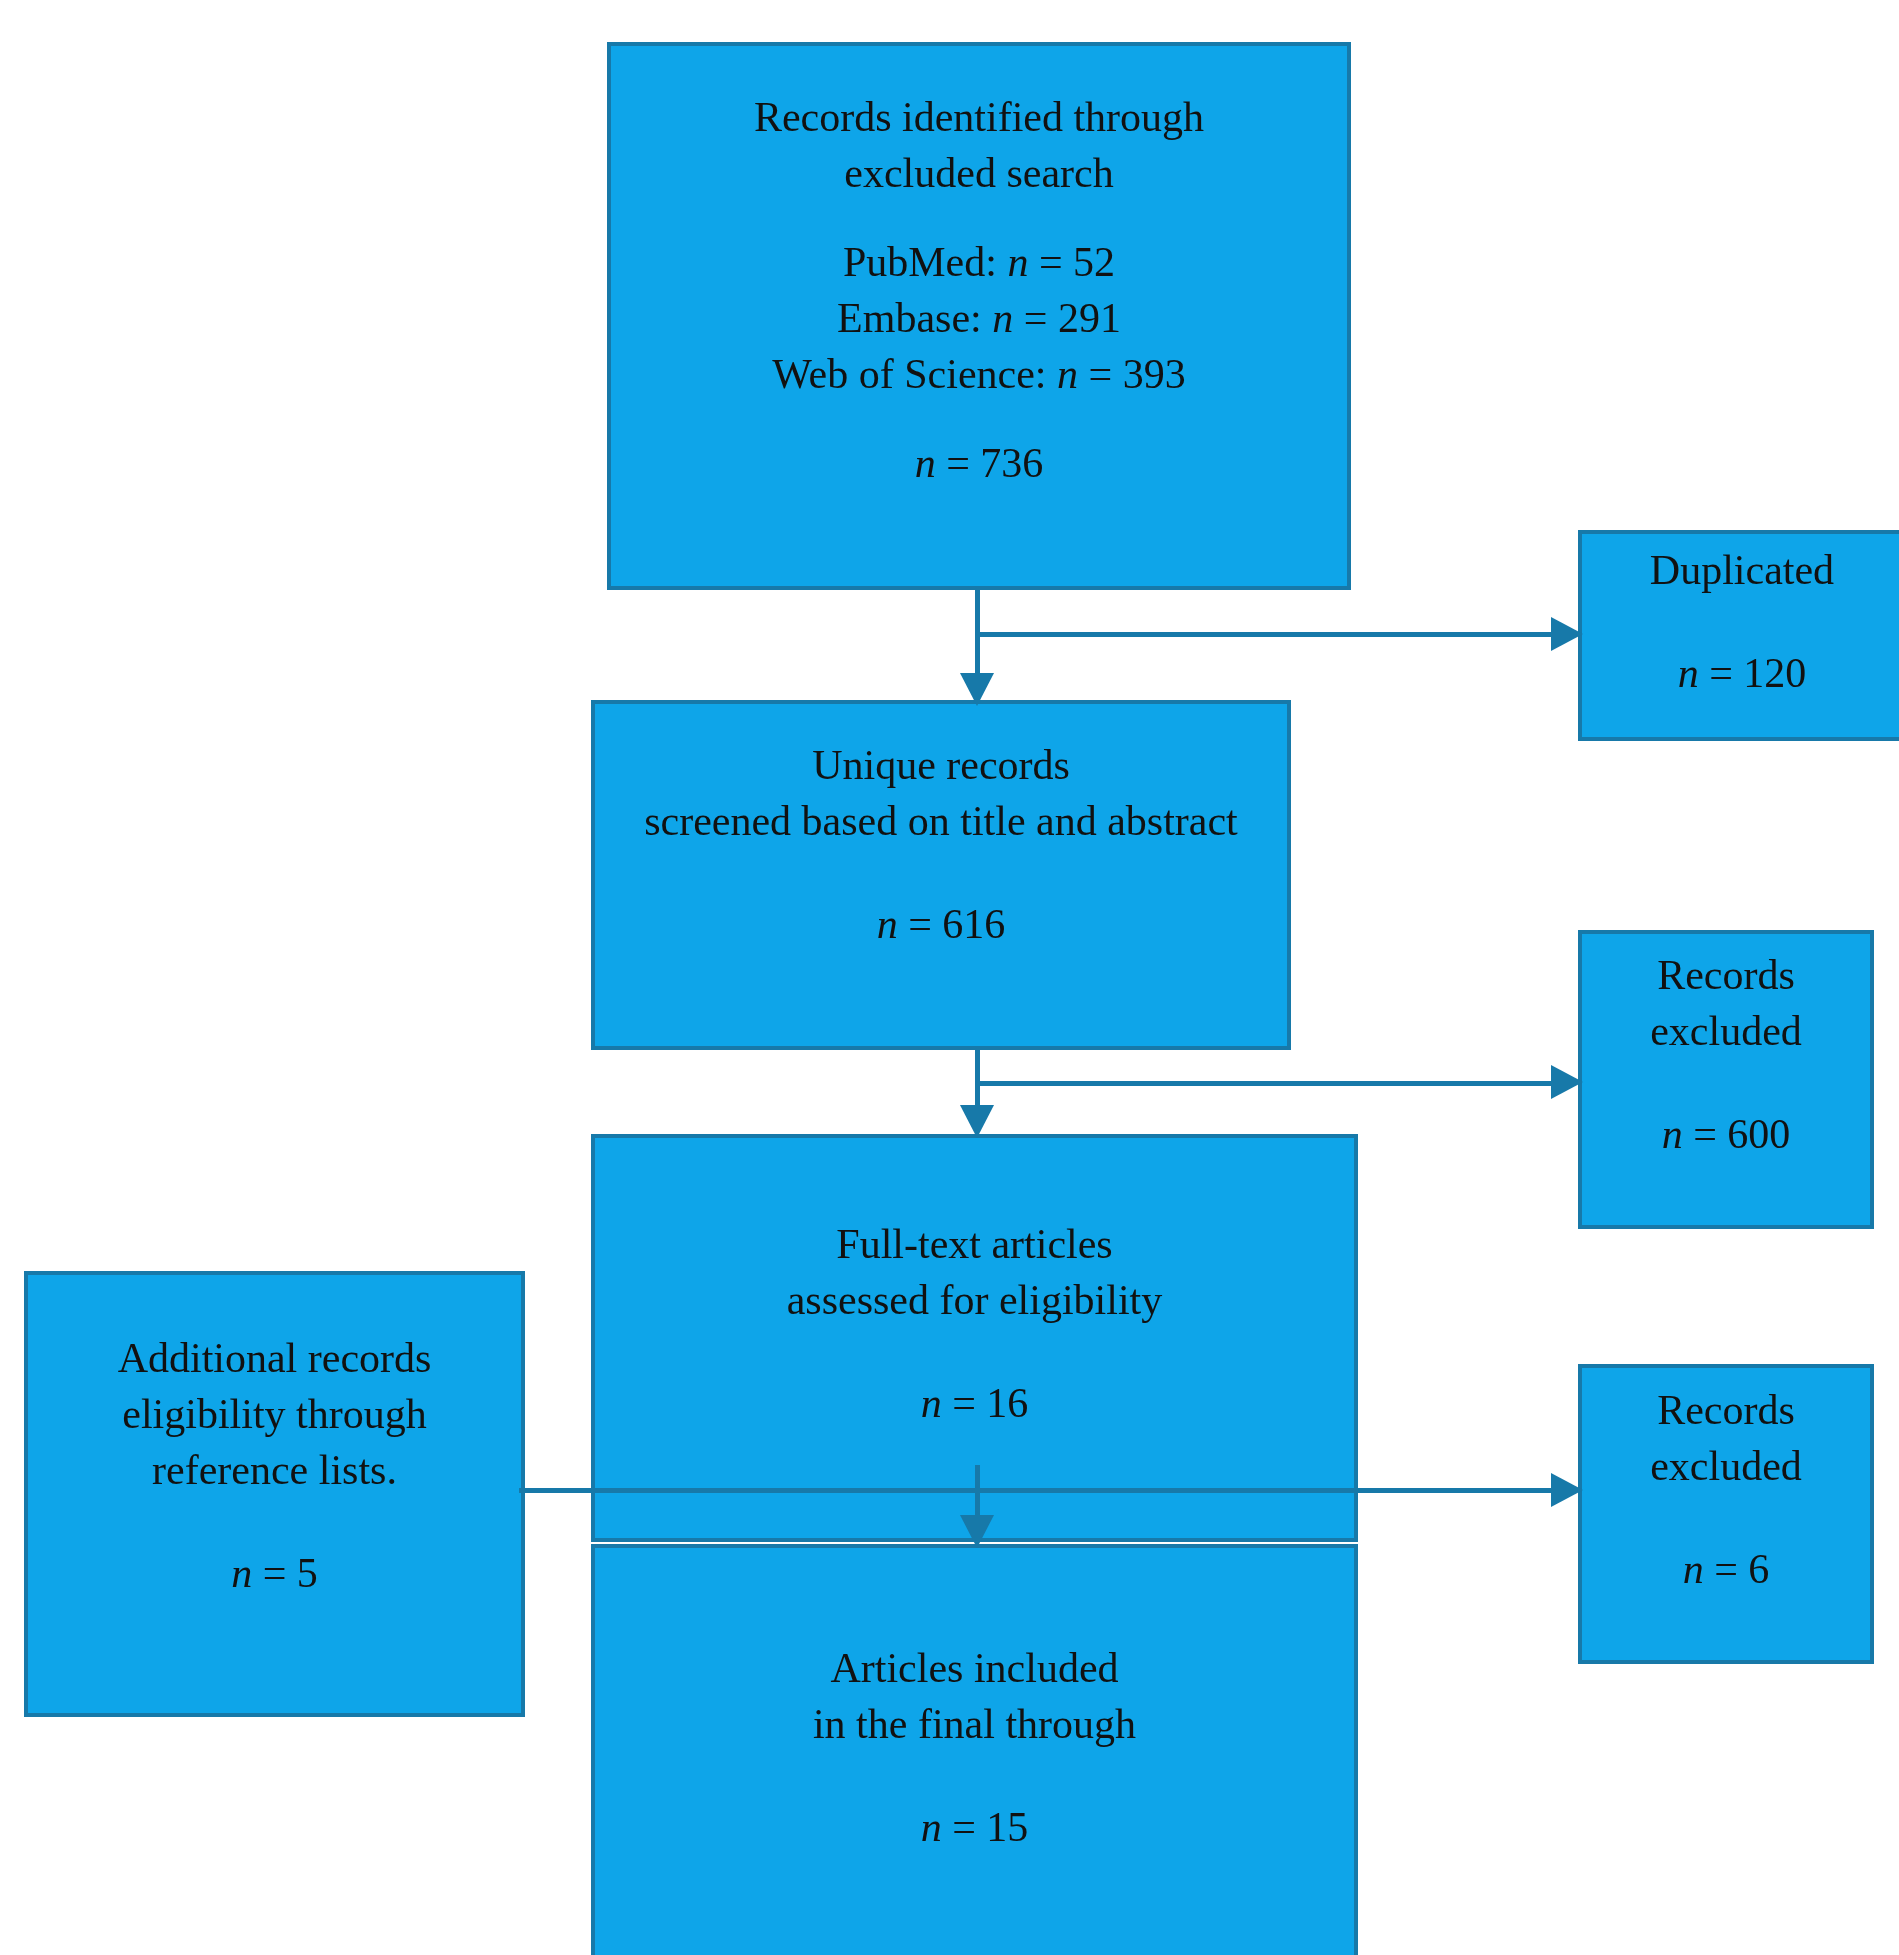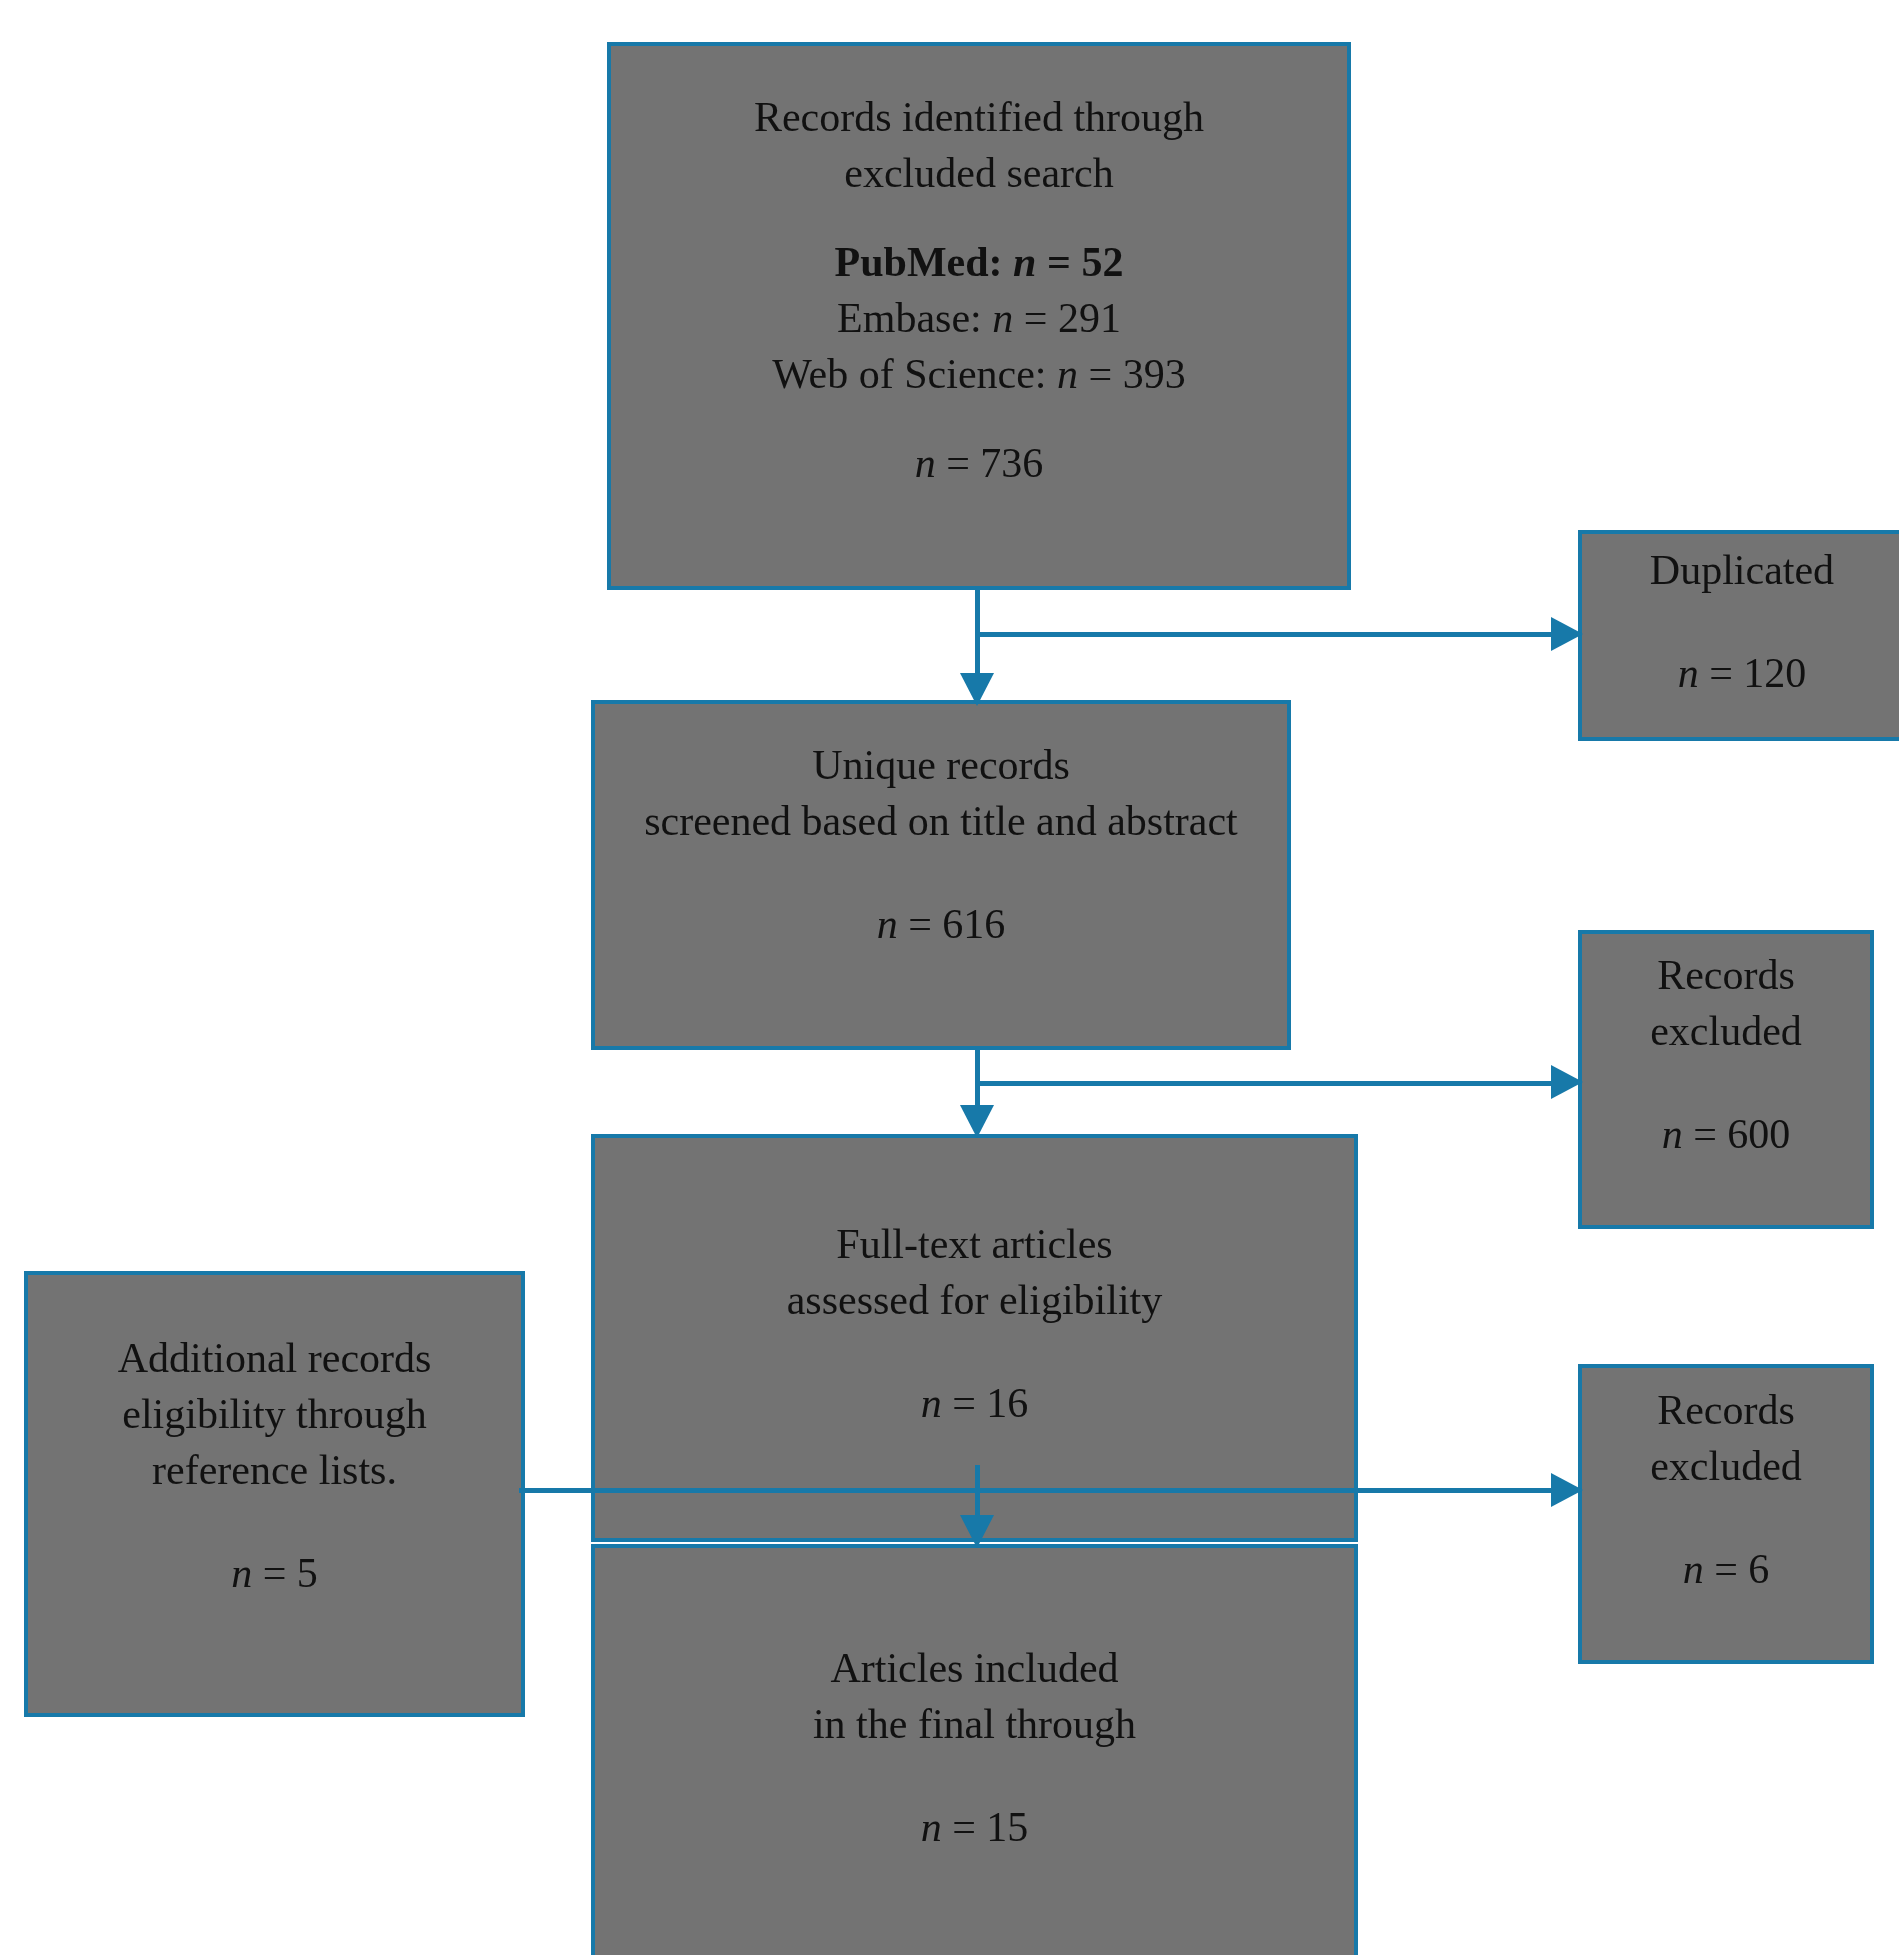--- a/index.html
+++ b/index.html
@@ -6,27 +6,27 @@
   html,body { margin:0; padding:0; }
   body {
     width:1900px; height:1955px; position:relative;
     background:var(--bg);
     font-family:"Liberation Serif", "DejaVu Serif", serif;
     color:var(--text);
   }
   .canvas { position:absolute; inset:0; }
   .box {
     position:absolute; box-sizing:border-box;
-    border:4.8px solid var(--accent); background:#737373;
+    border:4.8px solid var(--accent); background:#0ea5e9;
     display:flex; flex-direction:column; align-items:center; justify-content:center;
     text-align:center; font-size:42px; line-height:56px;
   }
   .box p { margin:0; white-space:nowrap; }
   .box p.total { margin-top:47px; }
-  .box p.detail-first { margin-top:33px;font-weight:bold; }
+  .box p.detail-first { margin-top:33px; }
   .box p.total-sm { margin-top:33px; }
 
   
   #box-identified { left:607px; top:42px;  width:744px; height:548px; padding-bottom:53px; }
   #box-duplicated { left:1578px; top:530px; width:328px; height:211px;  padding-bottom:29px; }
   #box-screened   { left:591px; top:700px; width:700px; height:350px; padding-bottom:61px; }
   #box-excluded-600 { left:1578px; top:930px; width:296px; height:299px; padding-bottom:50px; }
   #box-fulltext   { left:591px; top:1134px; width:767px; height:408px; padding-bottom:29px; }
   #box-additional { left:24px;   top:1271px; width:501px;  height:446px; padding-bottom:58px; }
   #box-excluded-6 { left:1578px; top:1364px; width:296px; height:300px; padding-bottom:50px; }

